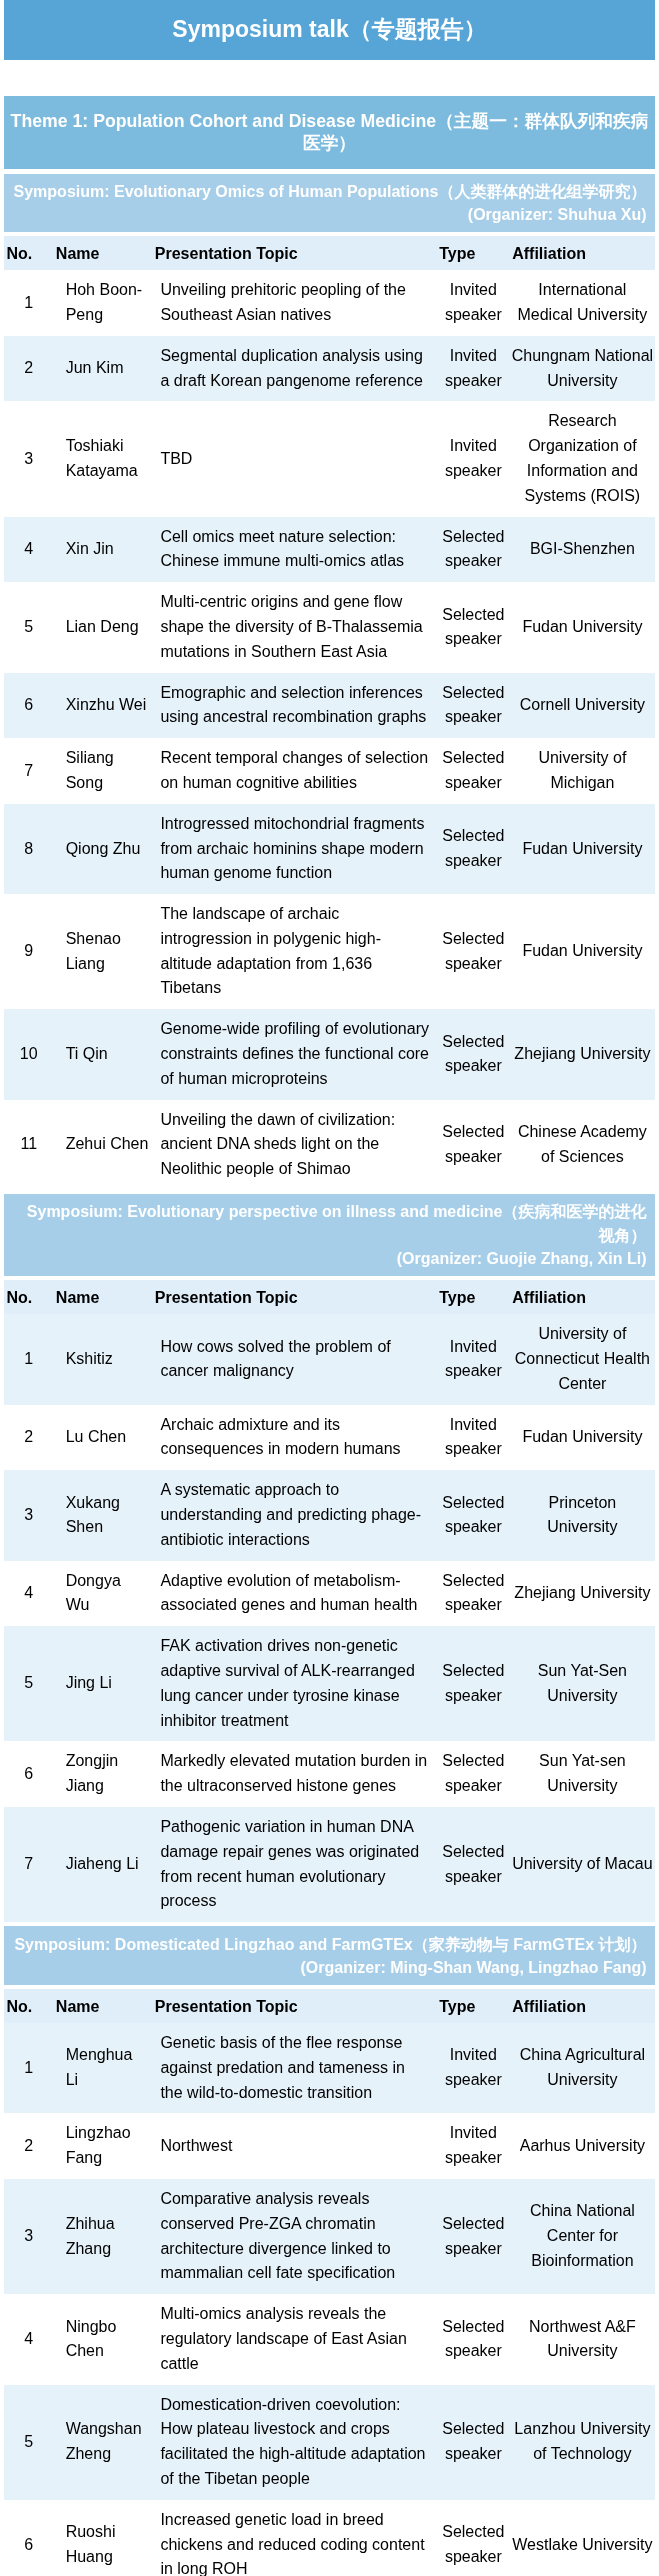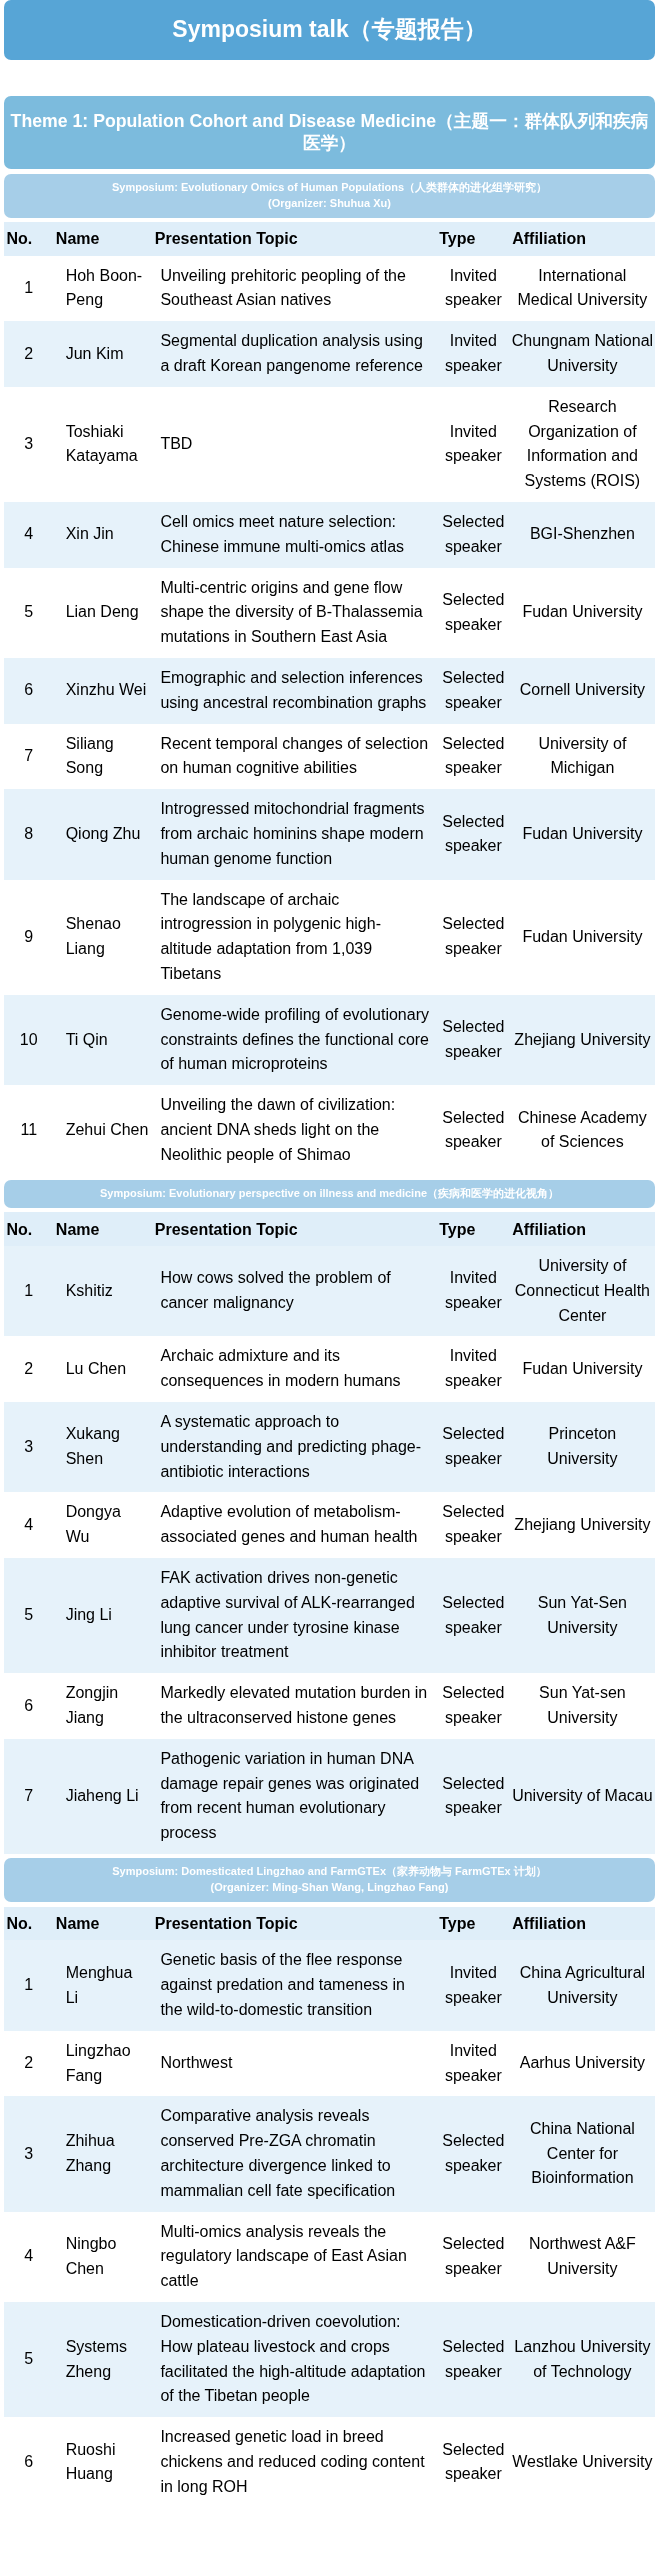--- a/index.html
+++ b/index.html
@@ -15,40 +15,40 @@
   .page {
     width: 651px;
     margin: 0 auto;
     padding-top: 0;
   }
   .band {
     text-align: center;
     color: var(--band_text, #fff);
     font-weight: bold;
     margin-bottom: 4.3px;
-    border-radius: 7px;
   }
   .title-band {
     background: var(--title_bg, #57a5d6);
     font-size: 23px;
     line-height: 1.2;
     padding: 16px 6.1px;
   }
   .theme-band {
     background: var(--theme_bg, #7cbbdd);
     font-size: 17.7px;
     line-height: 1.25;
     padding: 14.7px 6.1px;
     margin-top: 36px;
   }
   .sym-band {
     background: var(--symposium_bg, #a6cee8);
-    font-size: 11px;
+    font-size: 16px;
     line-height: 1.45;
     padding: 6.1px 8.5px;
+    text-align: right;
   }
   .sym-band .sym-title, .sym-band .sym-organizer { font-weight: bold; }
   table.program {
     width: 100%;
     border-collapse: collapse;
     table-layout: fixed;
     margin-bottom: 4.3px;
   }
   col.c-no    { width: 7.6%; }
   col.c-name  { width: 15.2%; }
@@ -160,21 +160,21 @@
             <tr class="shaded">
               <td class="col-no">8</td>
               <td class="col-name">Qiong Zhu</td>
               <td class="col-topic">Introgressed mitochondrial fragments from archaic hominins shape modern human genome function</td>
               <td class="col-type">Selected speaker</td>
               <td class="col-affil">Fudan University</td>
             </tr>
             <tr>
               <td class="col-no">9</td>
               <td class="col-name">Shenao Liang</td>
-              <td class="col-topic">The landscape of archaic introgression in polygenic high-altitude adaptation from 1,039 Tibetans</td>
+              <td class="col-topic">The landscape of archaic introgression in polygenic high-altitude adaptation from 1,636 Tibetans</td>
               <td class="col-type">Selected speaker</td>
               <td class="col-affil">Fudan University</td>
             </tr>
             <tr class="shaded">
               <td class="col-no">10</td>
               <td class="col-name">Ti Qin</td>
               <td class="col-topic">Genome-wide profiling of evolutionary constraints defines the functional core of human microproteins</td>
               <td class="col-type">Selected speaker</td>
               <td class="col-affil">Zhejiang University</td>
             </tr>
@@ -185,20 +185,21 @@
               <td class="col-type">Selected speaker</td>
               <td class="col-affil">Chinese Academy of Sciences</td>
             </tr>
           </tbody>
     </table>
   </section>
 
   <section>
     <div class="band sym-band">
       <div class="sym-title">Symposium: Evolutionary perspective on illness and medicine（疾病和医学的进化视角）</div>
+      <div class="sym-organizer">(Organizer: Guojie Zhang, Xin Li)</div>
     </div>
     <table class="program">
       <colgroup>
         <col class="c-no">
             <col class="c-name">
             <col class="c-topic">
             <col class="c-type">
             <col class="c-affil">
       </colgroup>
       <thead>
@@ -310,21 +311,21 @@
             </tr>
             <tr>
               <td class="col-no">4</td>
               <td class="col-name">Ningbo Chen</td>
               <td class="col-topic">Multi-omics analysis reveals the regulatory landscape of East Asian cattle</td>
               <td class="col-type">Selected speaker</td>
               <td class="col-affil">Northwest A&amp;F University</td>
             </tr>
             <tr class="shaded">
               <td class="col-no">5</td>
-              <td class="col-name">Systems Zheng</td>
+              <td class="col-name">Wangshan Zheng</td>
               <td class="col-topic">Domestication-driven coevolution: How plateau livestock and crops facilitated the high-altitude adaptation of the Tibetan people</td>
               <td class="col-type">Selected speaker</td>
               <td class="col-affil">Lanzhou University of Technology</td>
             </tr>
             <tr>
               <td class="col-no">6</td>
               <td class="col-name">Ruoshi Huang</td>
               <td class="col-topic">Increased genetic load in breed chickens and reduced coding content in long ROH</td>
               <td class="col-type">Selected speaker</td>
               <td class="col-affil">Westlake University</td>

